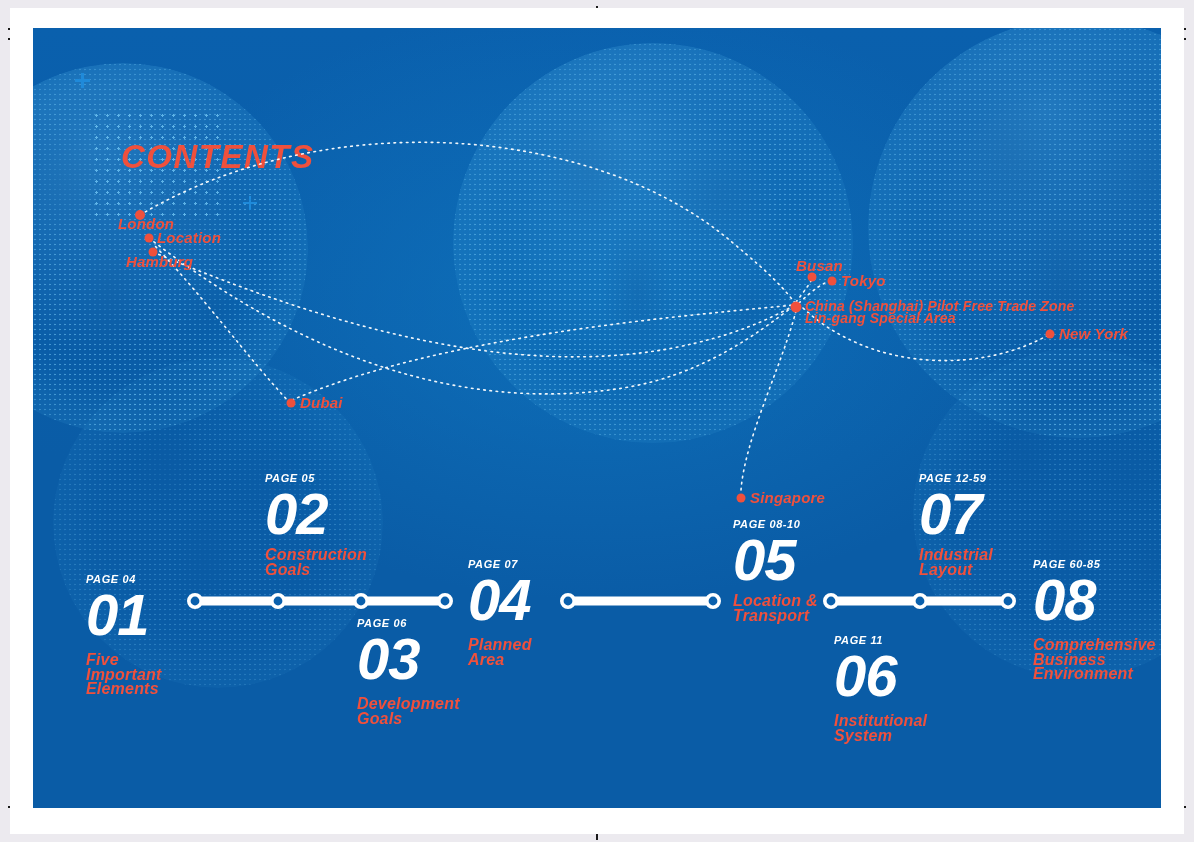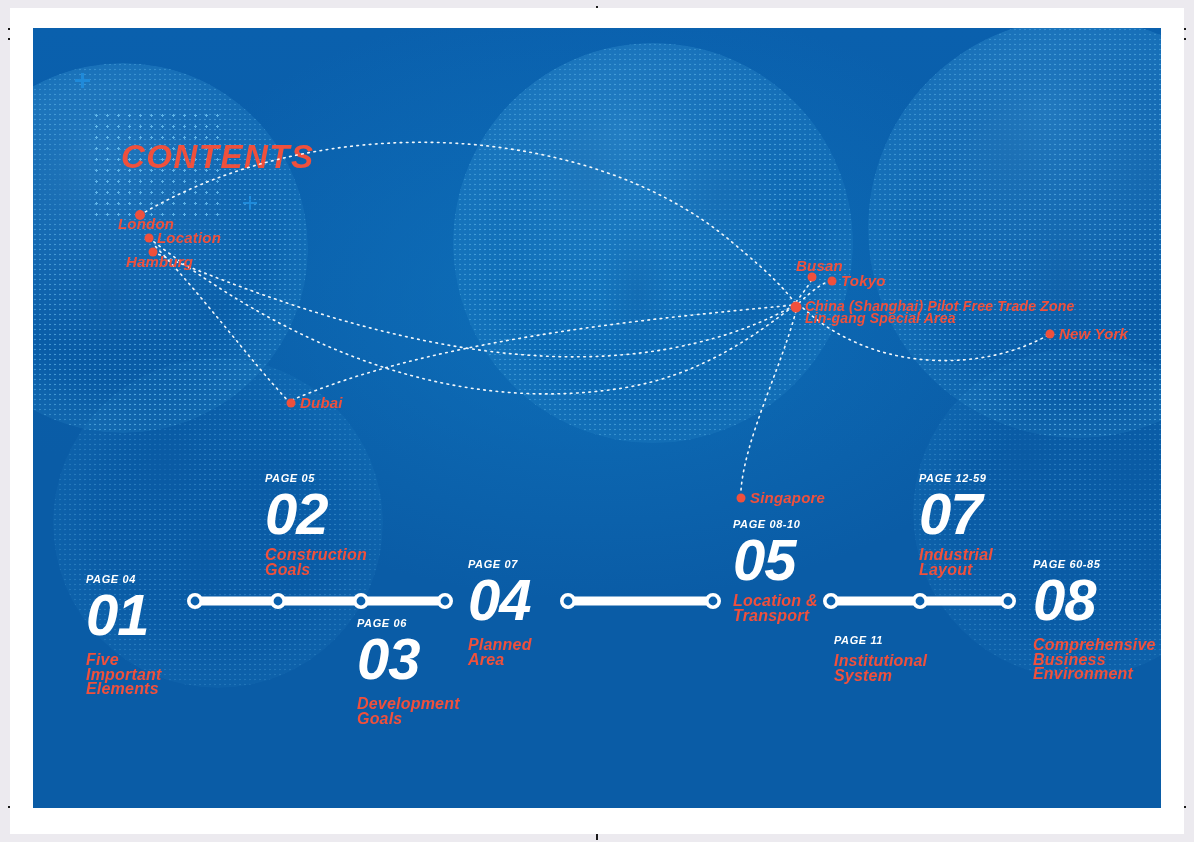--- a/index.html
+++ b/index.html
@@ -275,20 +275,21 @@
 
   <div class="tl-item above" style="left:700px;top:490px;">
     <div class="tl-page">PAGE 08-10</div>
     <div class="tl-num">05</div>
     <div class="tl-title">Location &amp;
 Transport</div>
   </div>
 
   <div class="tl-item" style="left:801px;top:606px;">
     <div class="tl-page">PAGE 11</div>
+    <div class="tl-num">06</div>
     <div class="tl-title" style="margin-top:8px;">Institutional
 System</div>
   </div>
 
   <div class="tl-item above" style="left:886px;top:444px;">
     <div class="tl-page">PAGE 12-59</div>
     <div class="tl-num">07</div>
     <div class="tl-title">Industrial
 Layout</div>
   </div>

